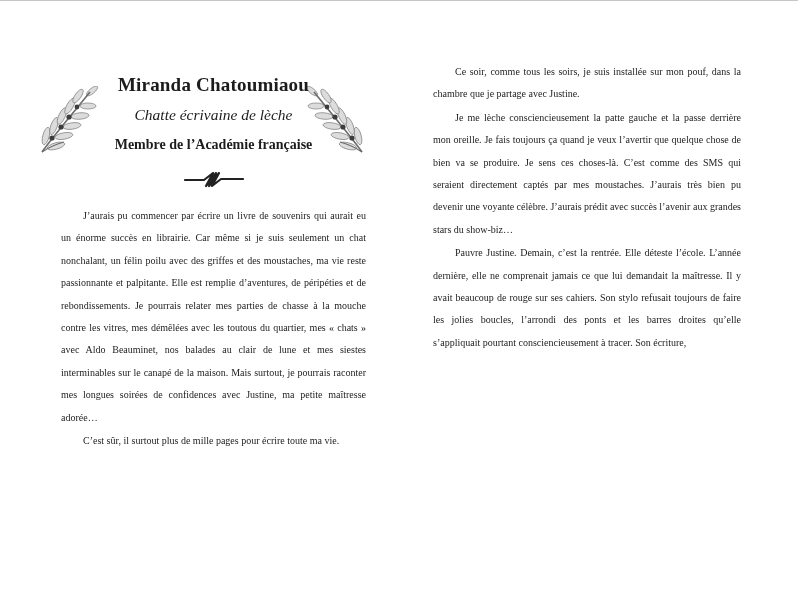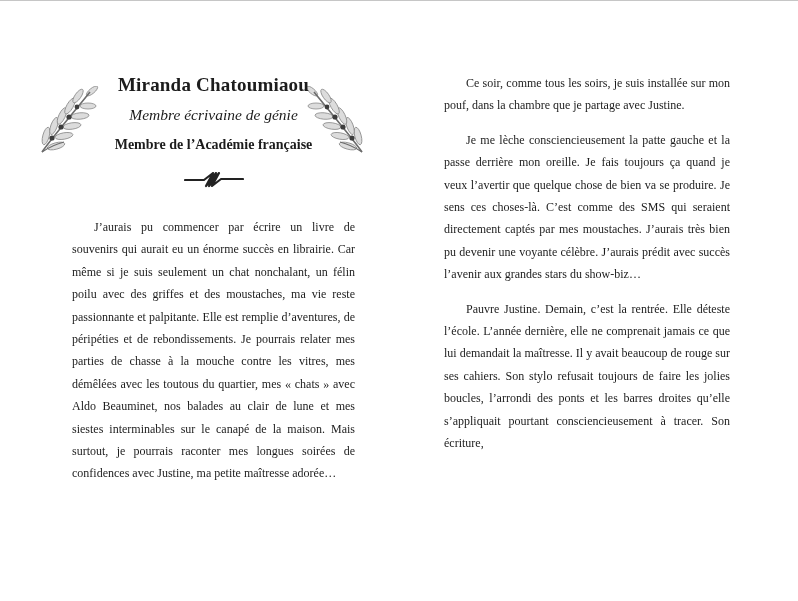--- a/index.html
+++ b/index.html
@@ -39,22 +39,22 @@
     position:absolute;top:172px;left:50%;
     transform:translateX(-50%);
     width:60px;height:16px;
   }
 
   .body-text{position:absolute;left:0;width:100%;}
   .page.left  .body-text{top:204px;}
   .page.right .body-text{top:60px;}
 
   .para{
-    margin:12px;
-    font-size:12px;
+    margin:1px;
+    font-size:10px;
     line-height:22.4px;
     text-align:justify;
     text-indent:22px;
     hyphens:auto;
     -webkit-hyphens:auto;
   }
 
   .pagenum{
     position:absolute;top:567px;width:32px;
     text-align:center;font-size:10.5px;color:#656570;
@@ -113,21 +113,21 @@
       <path d="M8 66 C 14 62, 22 58, 30 56" fill="none" stroke="#6b6b6b" stroke-width="1.2"></path>
       <g fill="#3d3d3d">
         <circle cx="18" cy="52" r="2.6"></circle>
         <circle cx="27" cy="41" r="2.6"></circle>
         <circle cx="35" cy="31" r="2.6"></circle>
         <circle cx="43" cy="21" r="2.4"></circle>
       </g>
     </svg>
 
     <div class="hdr-title">Miranda Chatoumiaou</div>
-    <div class="hdr-subtitle">Membre écrivaine de génie</div>
+    <div class="hdr-subtitle">Chatte écrivaine de lèche</div>
     <div class="hdr-membership">Membre de l’Académie française</div>
 
     <svg class="divider" viewBox="0 0 60 16" xmlns="http://www.w3.org/2000/svg">
       <path d="M1 8 H20 l9 -7 l-7 13 l10 -13 l-7 13 l10 -13 l-7 13 l9 -7 H59" fill="none" stroke="#222222" stroke-width="2.2" stroke-linecap="round" stroke-linejoin="round"></path>
     </svg>
 
     <div class="body-text">
         <p class="para">J’aurais pu commencer par écrire un livre de souvenirs qui aurait eu un énorme succès en librairie. Car même si je suis seulement un chat nonchalant, un félin poilu avec des griffes et des moustaches, ma vie reste passionnante et palpitante. Elle est remplie d’aventures, de péripéties et de rebondissements. Je pourrais relater mes parties de chasse à la mouche contre les vitres, mes démêlées avec les toutous du quartier, mes « chats » avec Aldo Beauminet, nos balades au clair de lune et mes siestes interminables sur le canapé de la maison. Mais surtout, je pourrais raconter mes longues soirées de confidences avec Justine, ma petite maîtresse adorée…</p>
         <p class="para">C’est sûr, il surtout plus de mille pages pour écrire toute ma vie.</p>
       </div>

